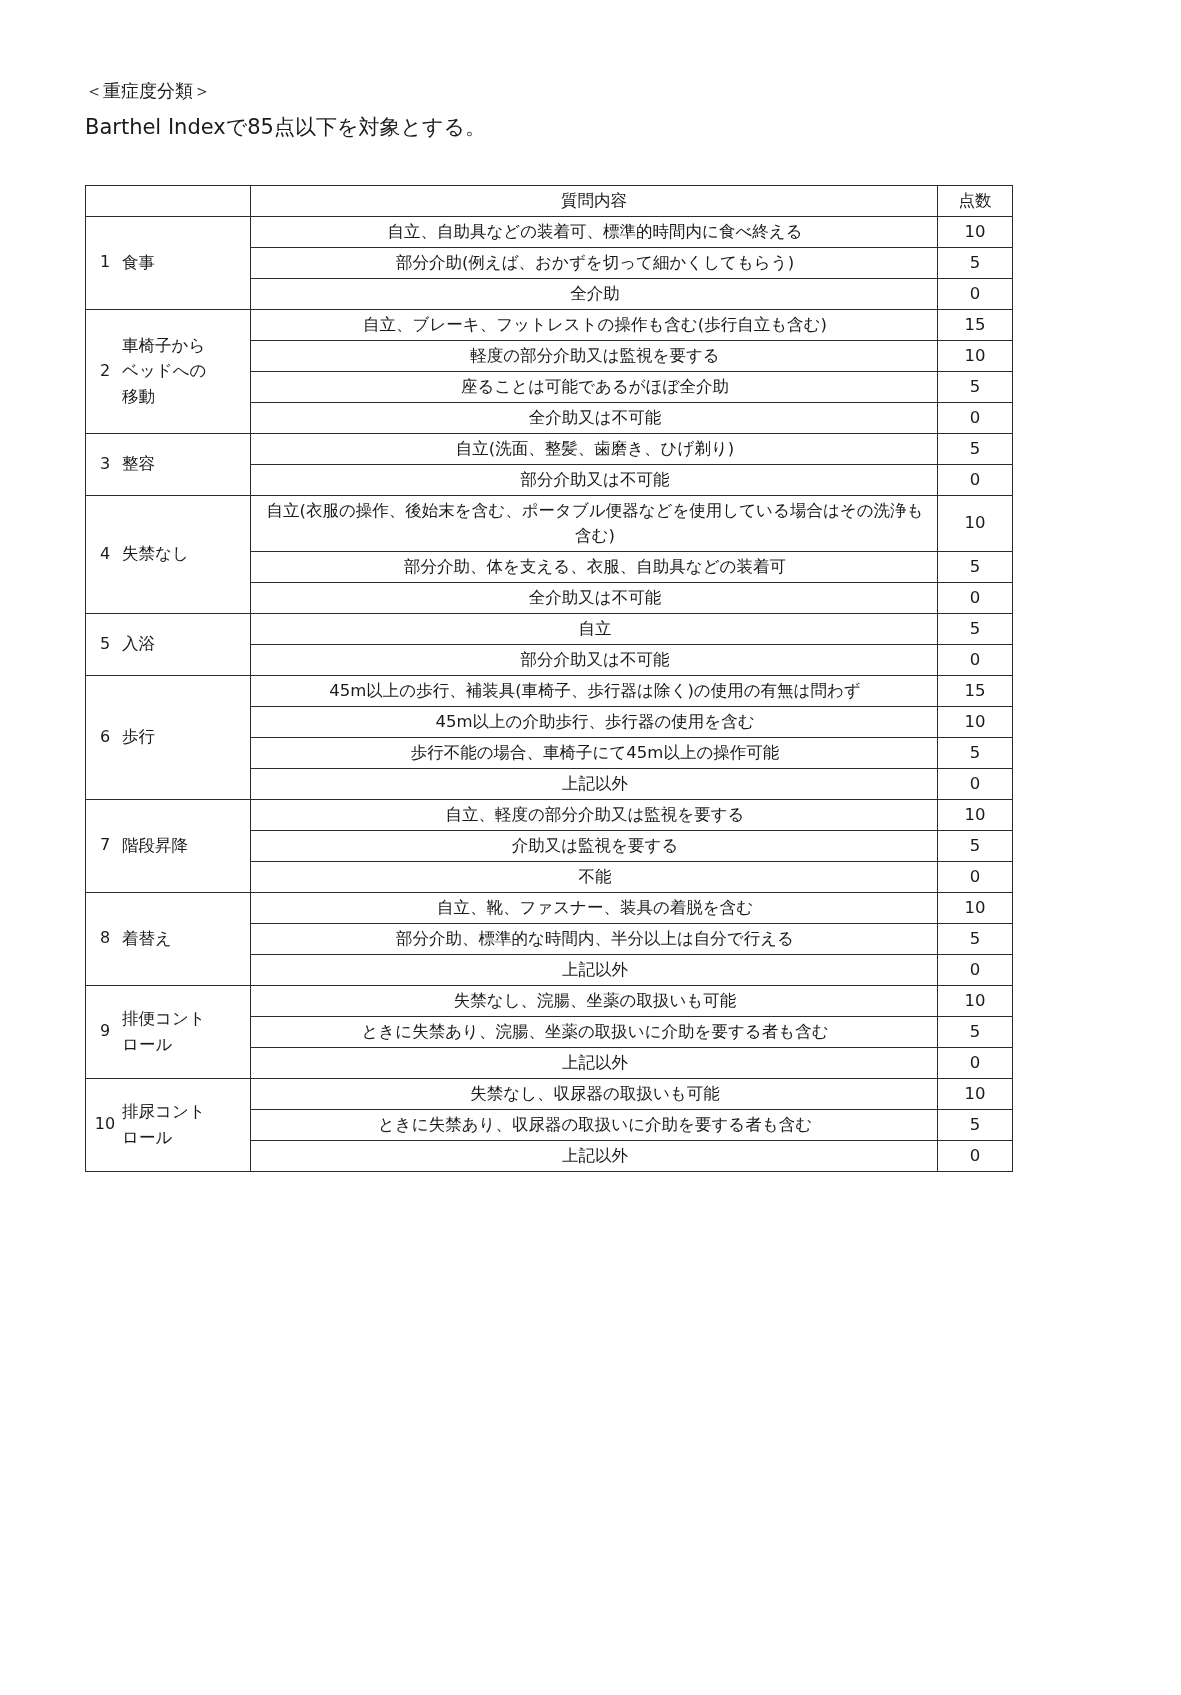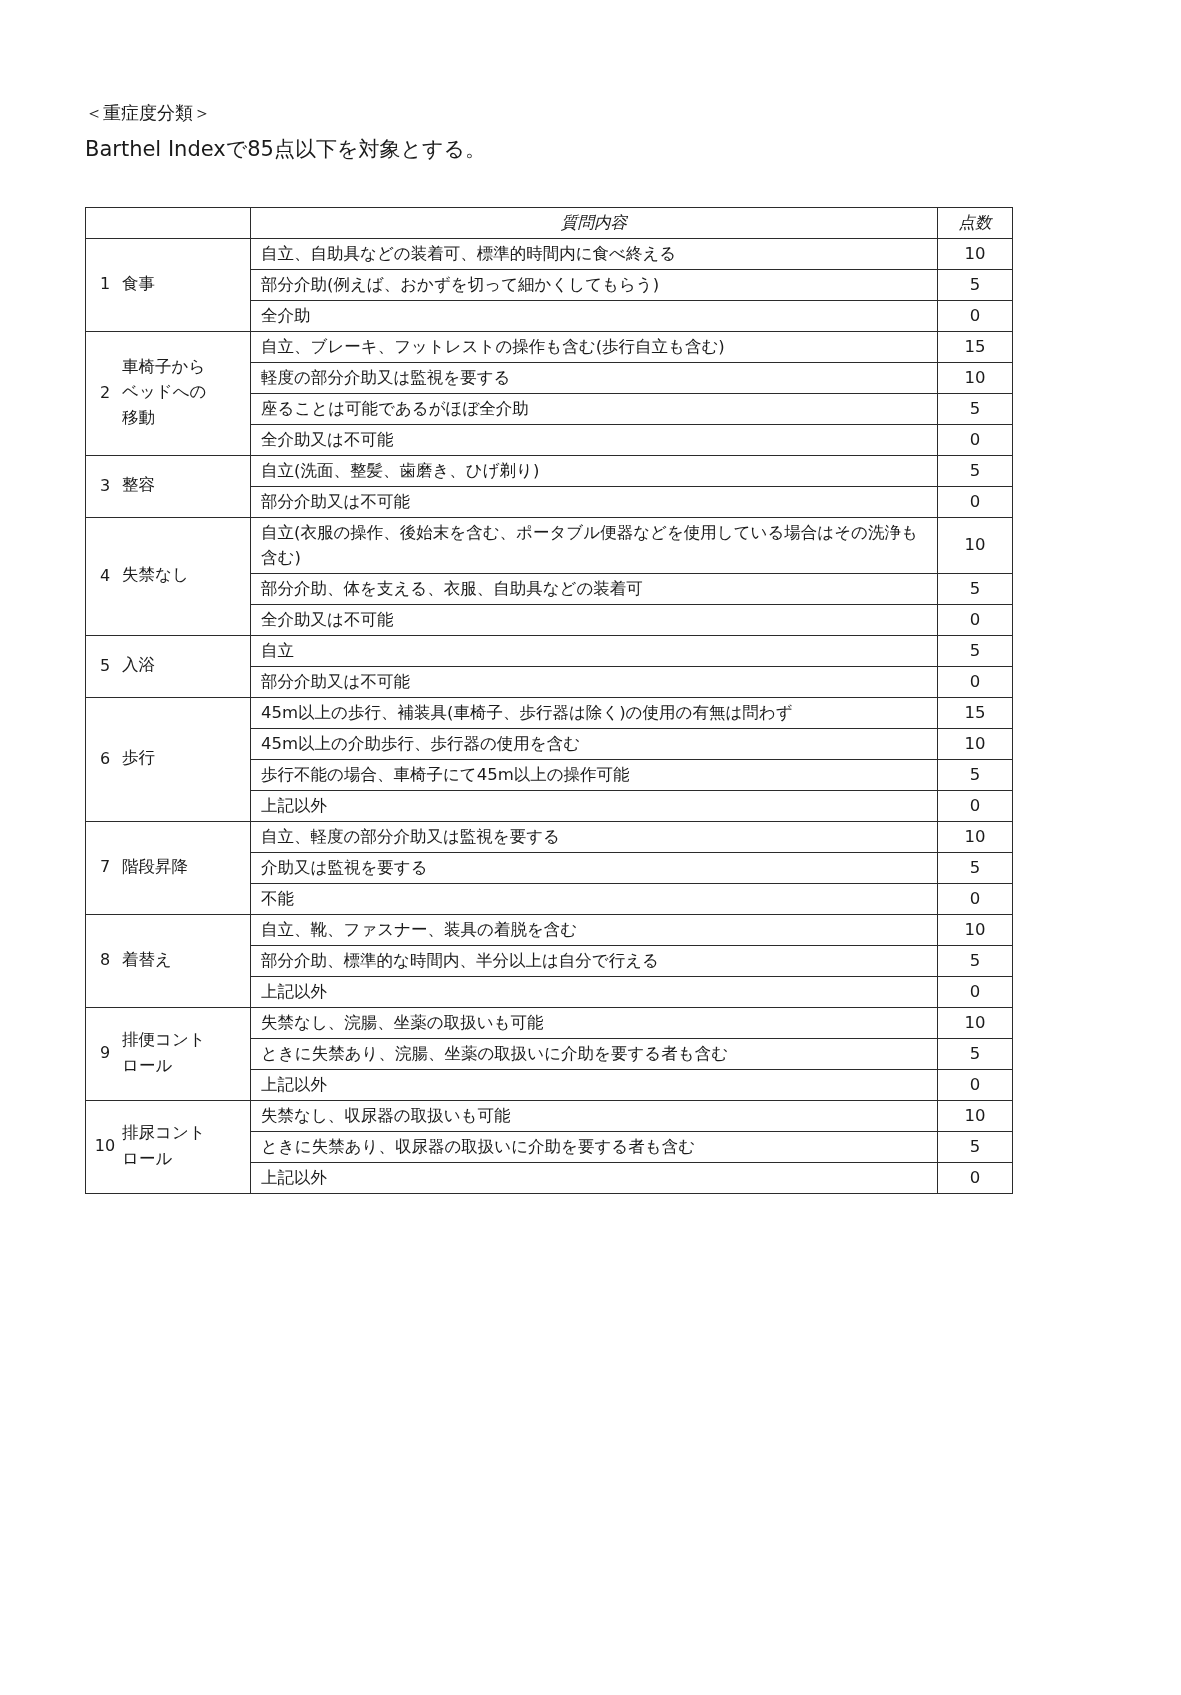--- a/index.html
+++ b/index.html
@@ -8,21 +8,21 @@
     padding: 0;
     background: #ffffff;
     width: 1181px;
     height: 1695px;
     font-family: "DejaVu Sans", "Liberation Sans", sans-serif;
     color: #1a1a1a;
   }
   .page {
     width: 1027px;
     height: 1695px;
-    padding: 100px 85px 0 85px;
+    padding: 78px 85px 0 85px;
     overflow: hidden;
   }
   .doc-title {
     font-size: 18px;
     line-height: 1.4;
     margin: 0 0 10px 0;
     font-weight: normal;
   }
   .doc-subtitle {
     font-size: 21px;
@@ -37,26 +37,25 @@
   table.barthel th,
   table.barthel td {
     border: 1.5px solid #2b2b2b;
     font-size: 16.5px;
     font-weight: normal;
     line-height: 1.55;
   }
   th.head-empty { height: 31px; }
   th.head-question, th.head-score {
     height: 31px;
-    font-style: italic;
   }
   td.q-cell {
     padding: 2px 8px 2px 10px;
     height: 31px;
-    text-align: left;
+    text-align: center;
     vertical-align: middle;
     word-break: break-all;
   }
   td.s-cell {
     text-align: center;
     vertical-align: middle;
     height: 31px;
   }
   td.cat-cell {
     vertical-align: middle;
@@ -70,21 +69,20 @@
     width: 34px;
     flex: 0 0 34px;
     text-align: center;
     font-size: 16px;
   }
   .row-cat {
     width: 92px;
     flex: 0 0 92px;
     word-break: break-all;
     line-height: 1.55;
-    font-family: Liberation Mono, monospace;
   }
 </style>
 </head>
 <body>
 
 <div class="page">
   <div class="doc-title">＜重症度分類＞</div>
   <div class="doc-subtitle">Barthel Indexで85点以下を対象とする。</div>
 
   <table class="barthel">

